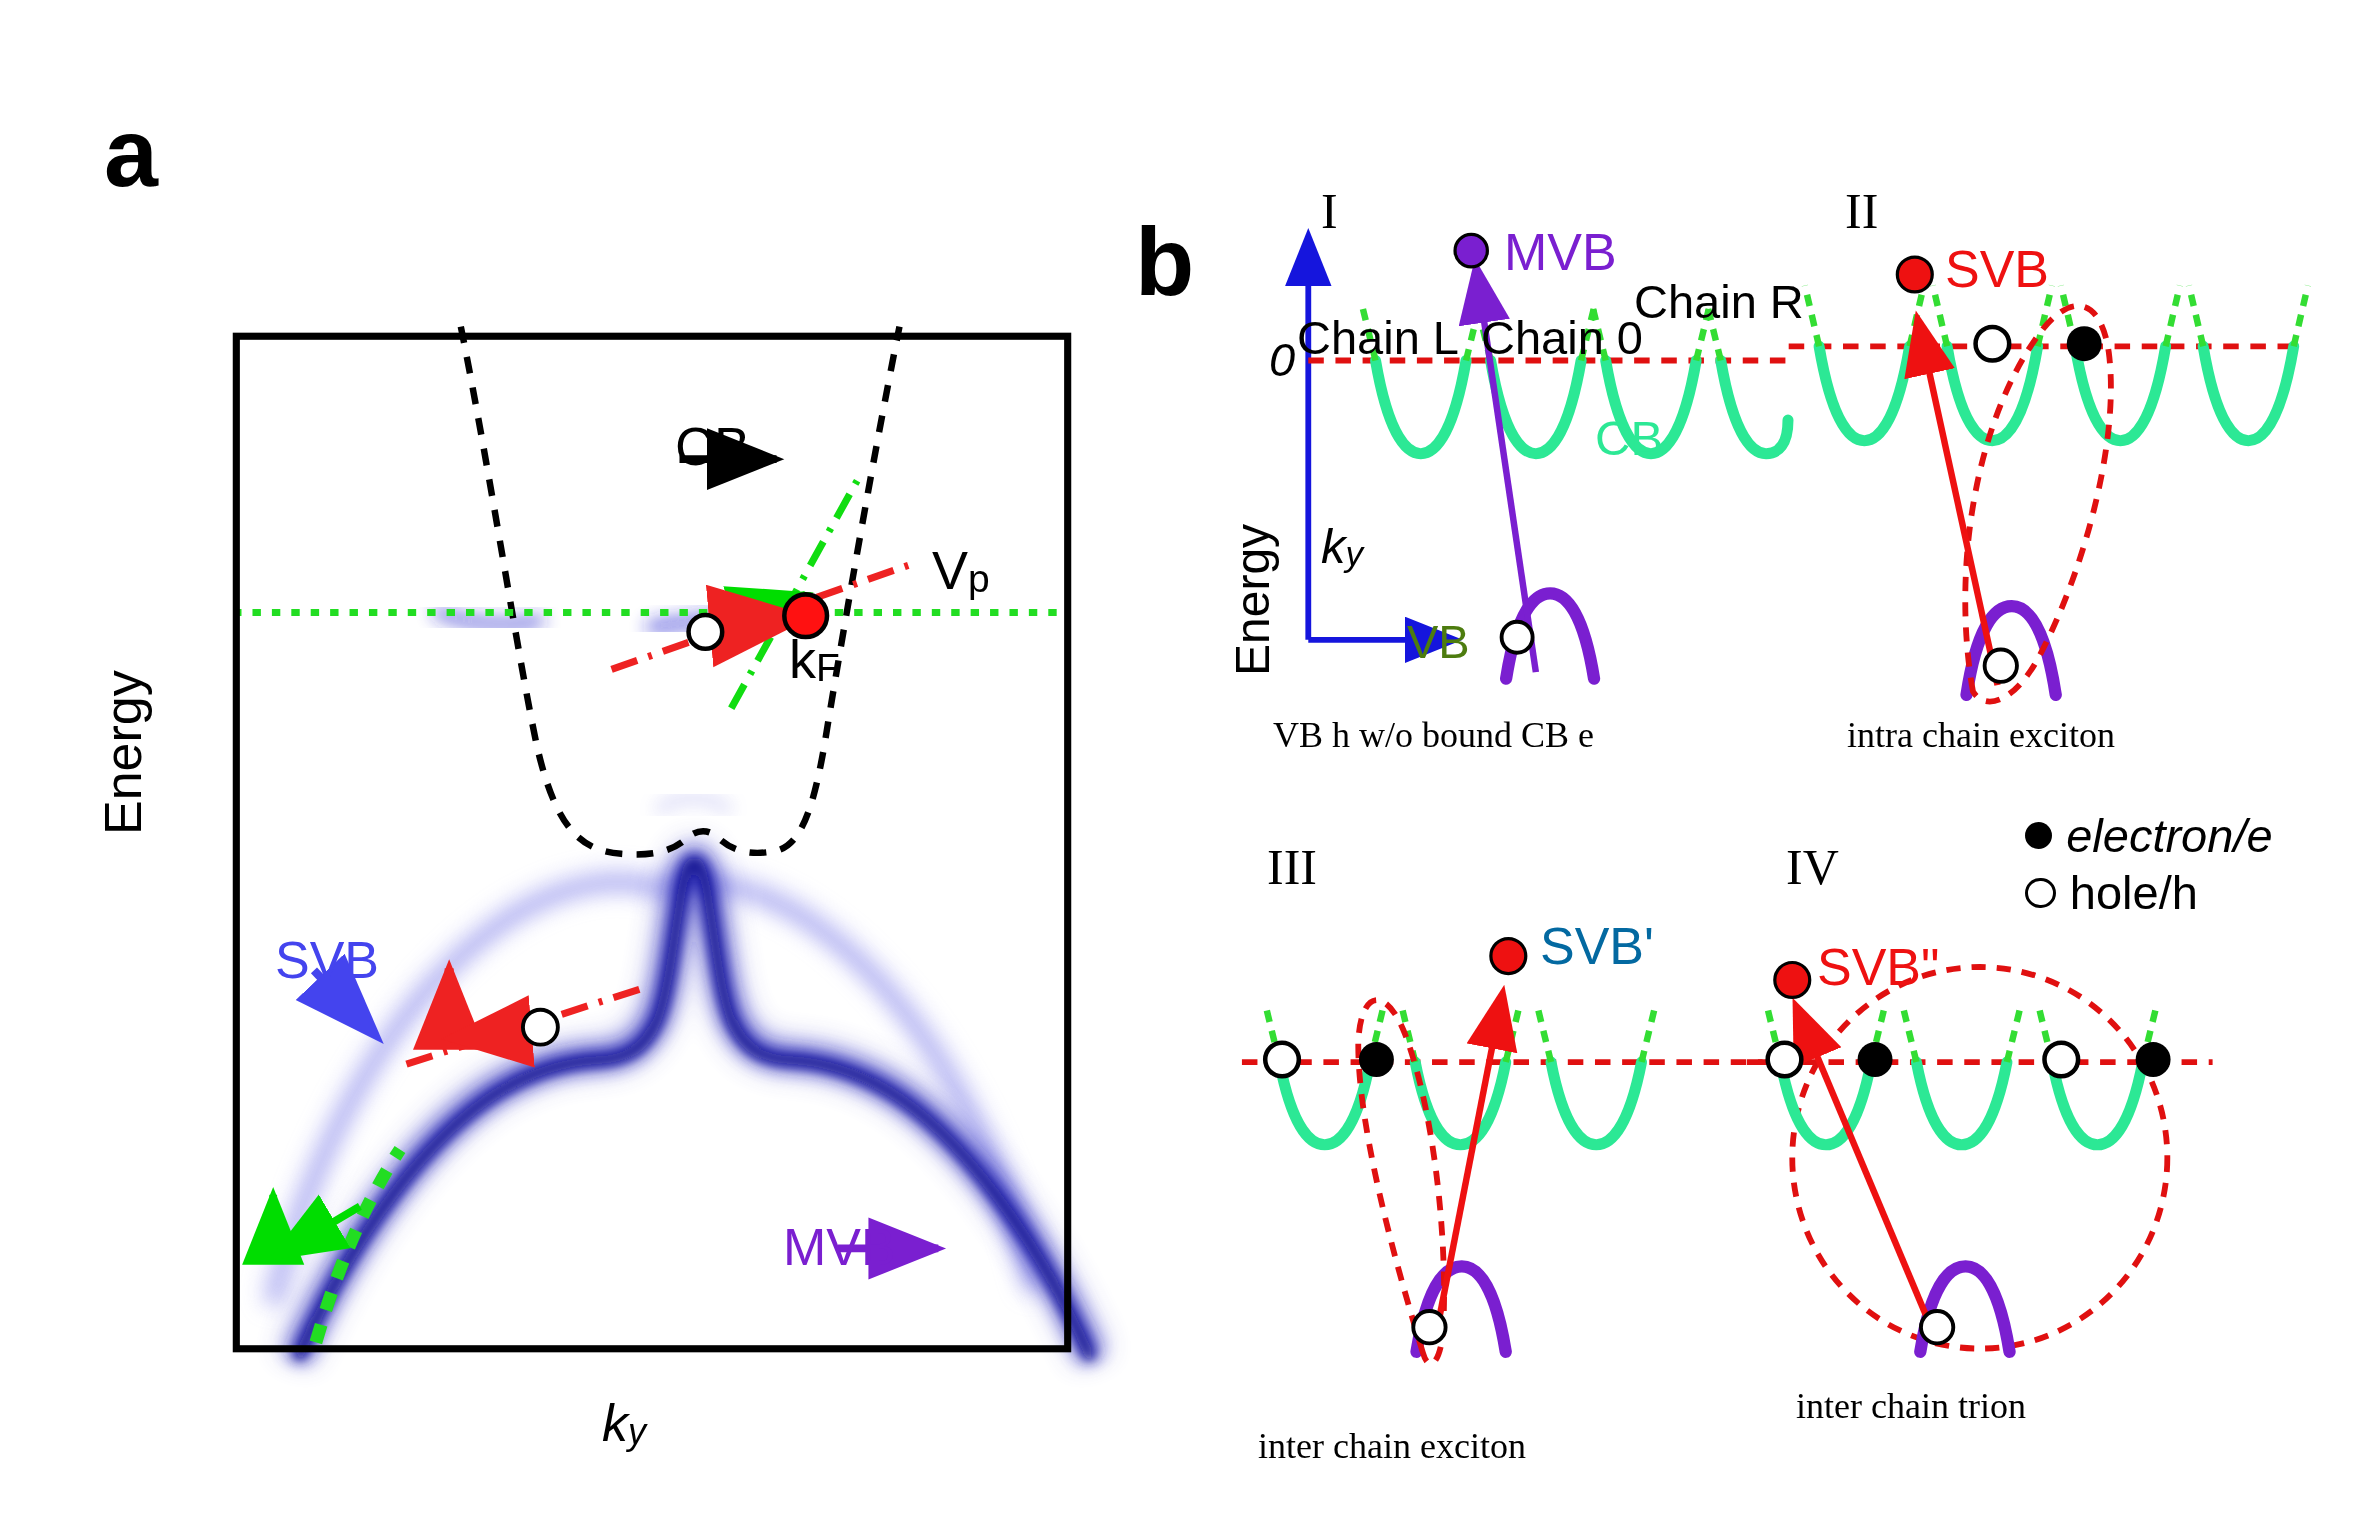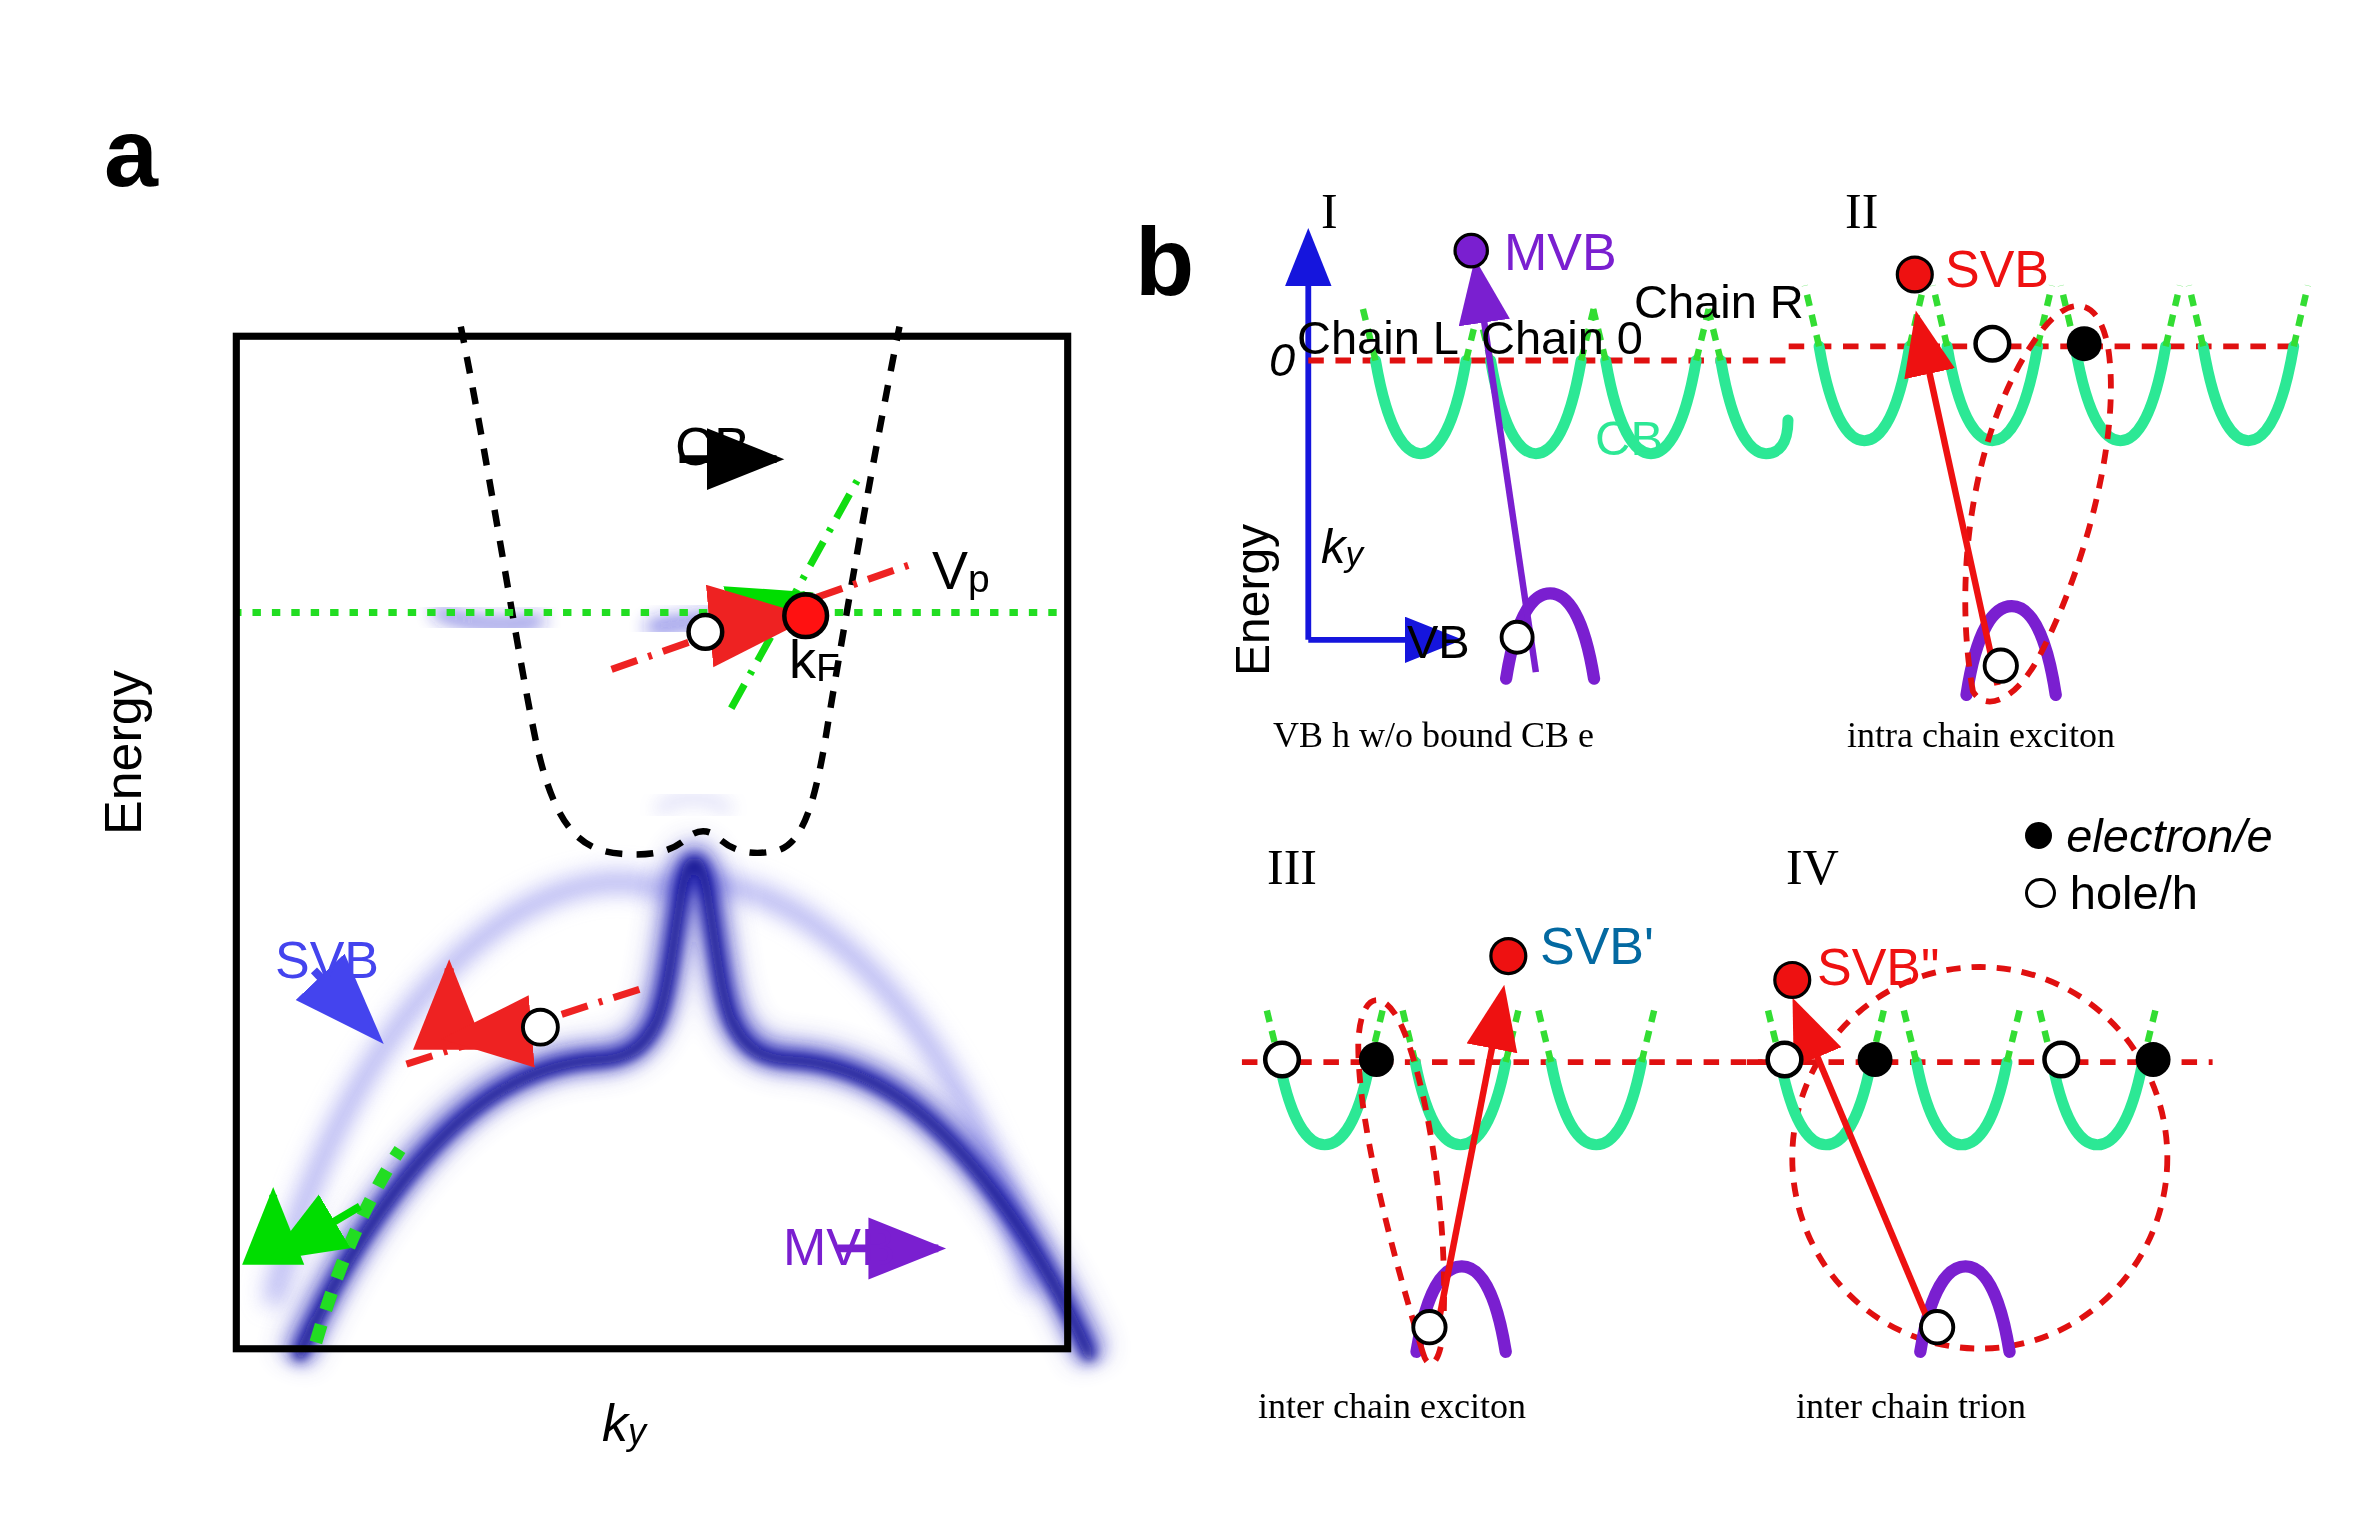--- a/index.html
+++ b/index.html
@@ -218,21 +218,21 @@
 
 <div class="abs italic" style="left:1269px;top:332px;font-size:47px;">0</div>
 
 <div class="abs lbl" style="left:1504px;top:226px;font-size:52px;color:#7a1fd0;">MVB</div>
 
 <div class="abs lbl" style="left:1297px;top:314px;font-size:47px;">Chain L</div>
 <div class="abs lbl" style="left:1481px;top:314px;font-size:47px;">Chain 0</div>
 <div class="abs lbl" style="left:1634px;top:278px;font-size:47px;text-align:center;">Chain R</div>
 
 <div class="abs lbl" style="left:1595px;top:414px;font-size:49px;color:#2ce895;">CB</div>
-<div class="abs lbl" style="left:1407px;top:618px;font-size:47px;color:#000000;">VB</div>
+<div class="abs lbl" style="left:1407px;top:618px;font-size:47px;color:#4d7c0f;">VB</div>
 
 <div class="abs cap" style="left:1273px;top:717px;">VB h w/o bound CB e</div>
 
 <div class="abs roman" style="left:1845px;top:186px;">II</div>
 
 <div class="abs" style="left:1779px;top:213px;width:569px;height:511px;">
   <svg width="569" height="511" viewBox="0 0 880 790">
     <defs>
       <marker id="b2_ah_red" markerWidth="11" markerHeight="11" refX="7" refY="4" orient="auto">
         <path d="M0,0 L10,4 L0,8 z" fill="#ee1111"></path>
@@ -332,21 +332,21 @@
 
     <circle cx="82" cy="308" r="26" fill="#ffffff" stroke="#000000" stroke-width="7"></circle>
     <circle cx="228" cy="308" r="27" fill="#000000"></circle>
 
     <circle cx="310" cy="722" r="25" fill="#ffffff" stroke="#000000" stroke-width="6"></circle>
   </svg>
 </div>
 
 <div class="abs lbl" style="left:1540px;top:920px;font-size:52px;color:#0369a1;">SVB'</div>
 
-<div class="abs cap" style="left:1258px;top:1388px;">inter chain exciton</div>
+<div class="abs cap" style="left:1258px;top:1428px;">inter chain exciton</div>
 
 <div class="abs roman" style="left:1786px;top:842px;">IV</div>
 
 <div class="abs" style="left:1747px;top:860px;width:582px;height:518px;">
   <svg width="582" height="518" viewBox="0 0 900 800">
     <defs>
       <marker id="b4_ah_red" markerWidth="11" markerHeight="11" refX="7" refY="4" orient="auto">
         <path d="M0,0 L10,4 L0,8 z" fill="#ee1111"></path>
       </marker>
     </defs>

